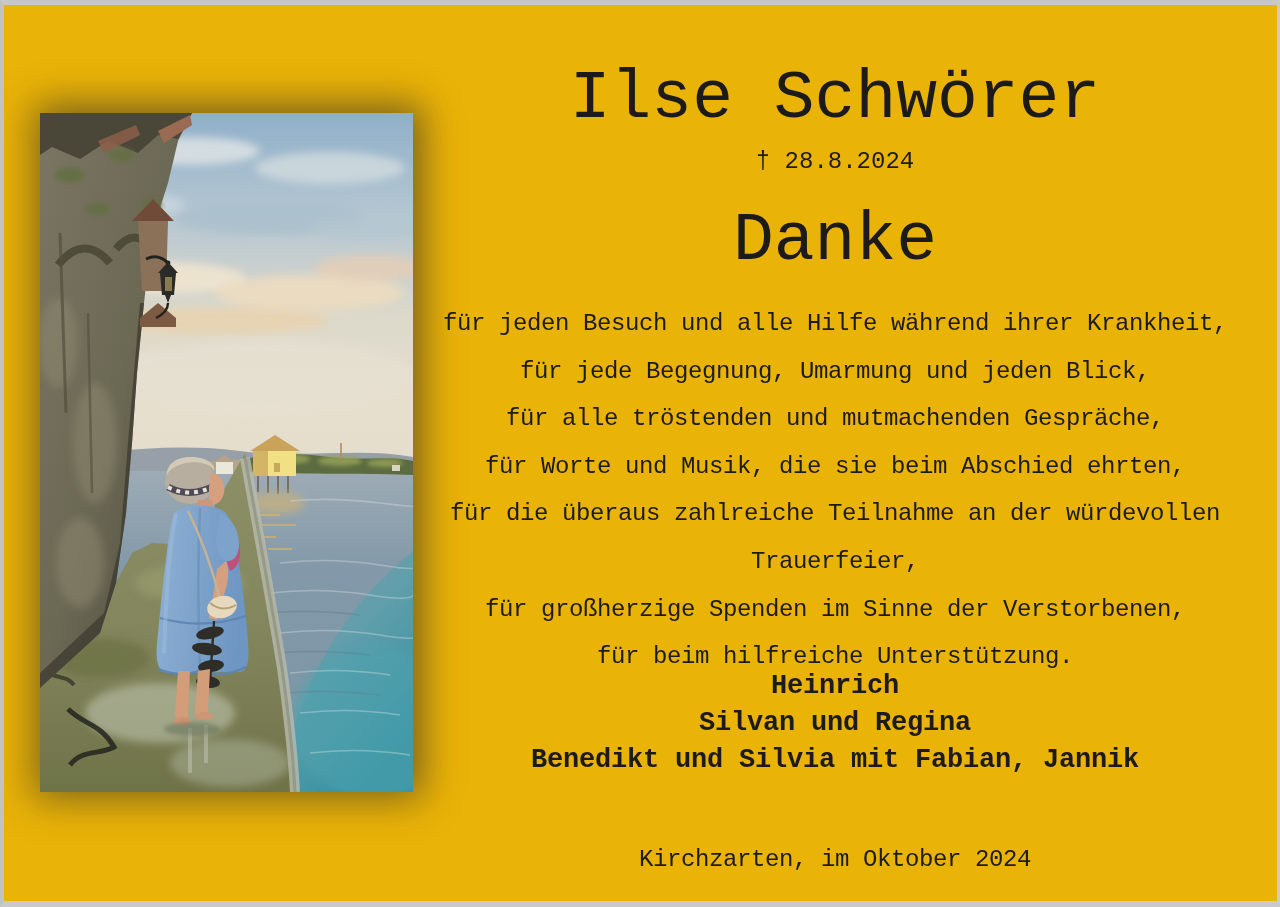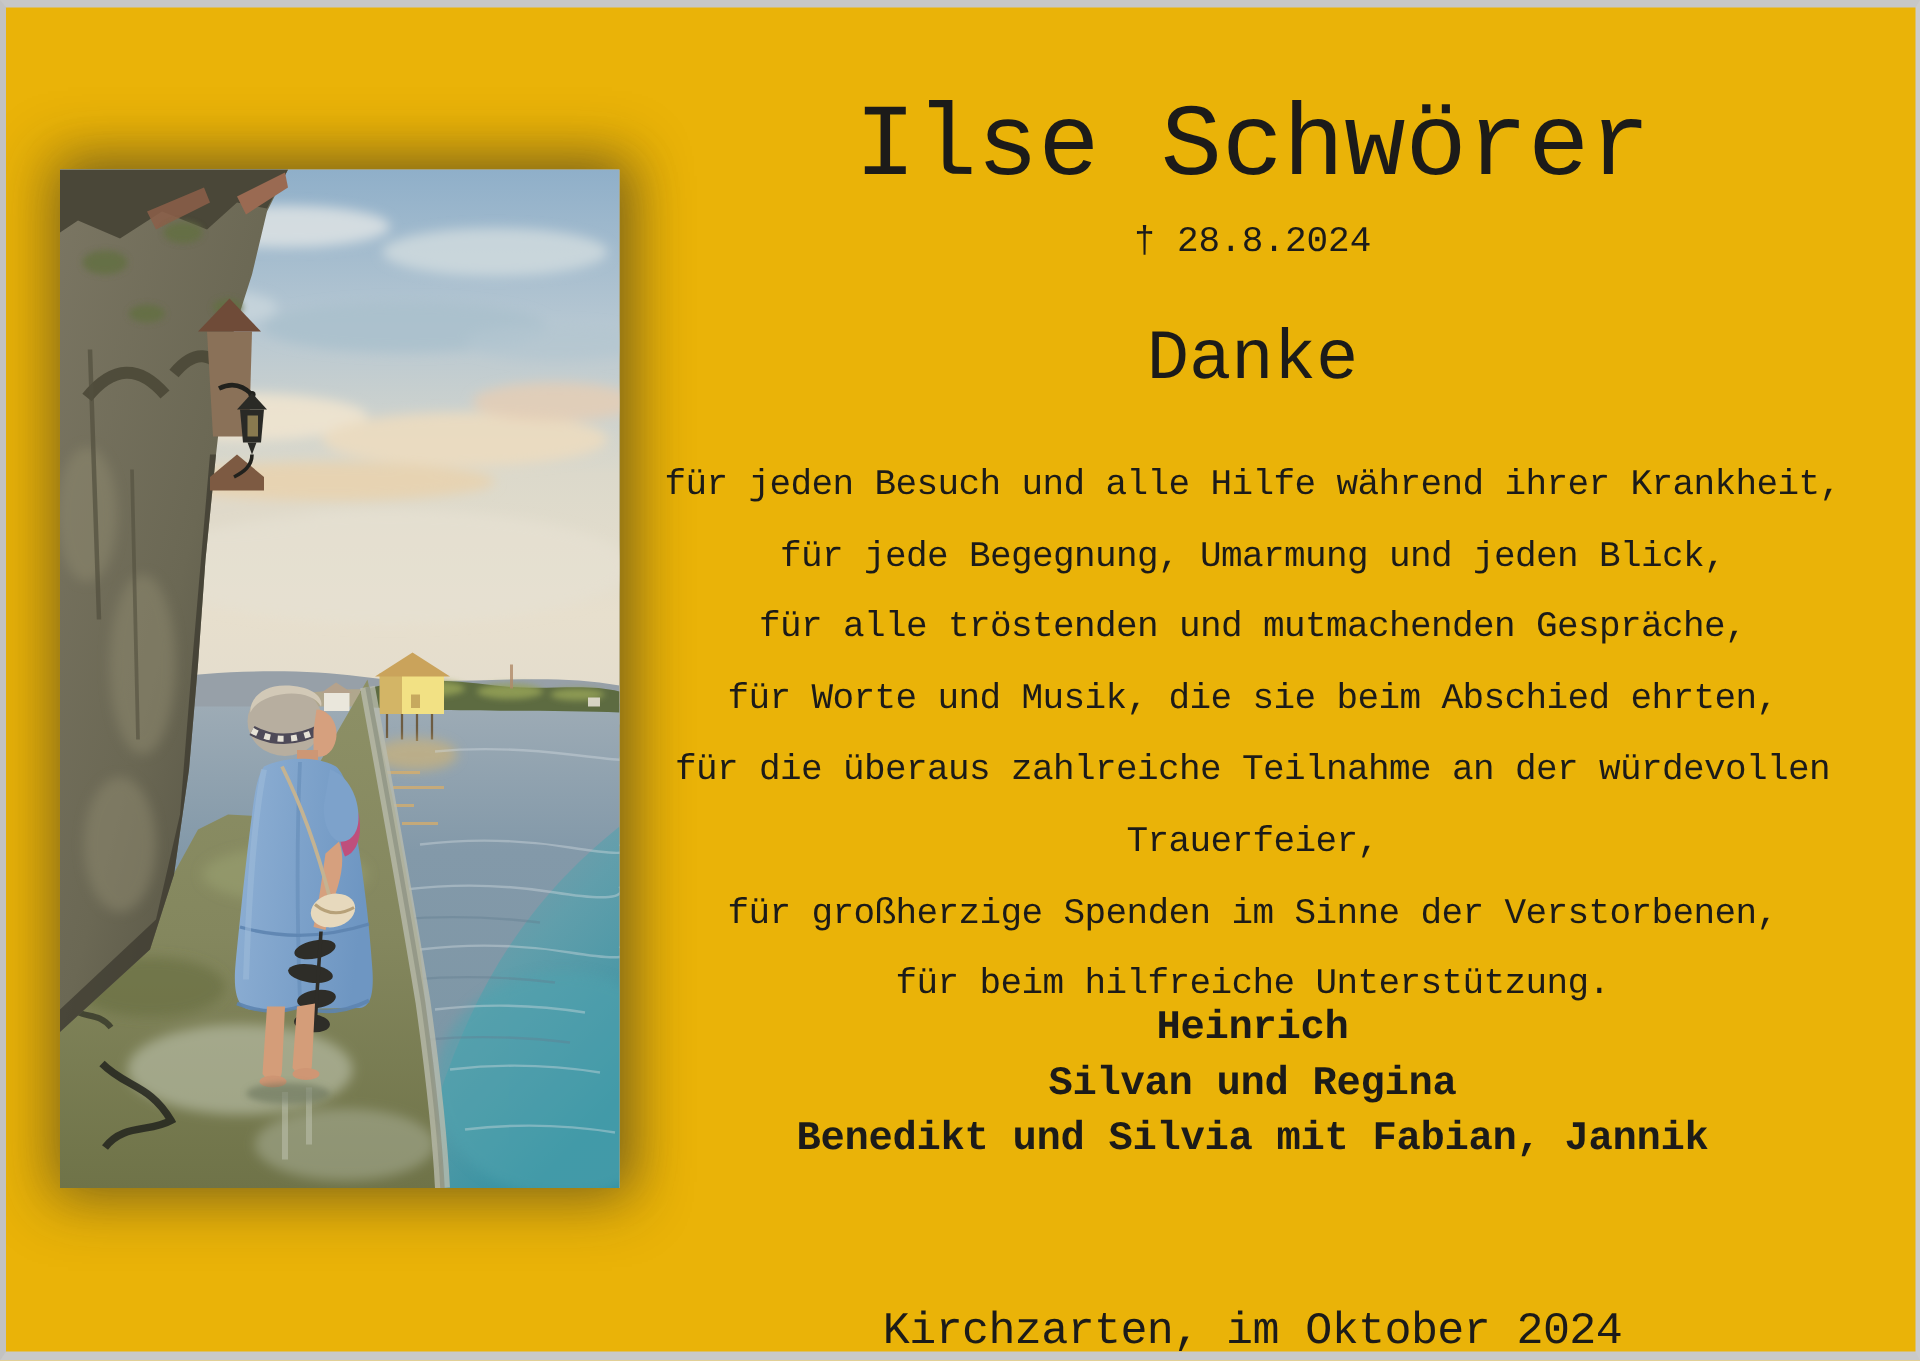--- a/index.html
+++ b/index.html
@@ -27,33 +27,33 @@
     position:absolute;left:0;top:60px;width:100%;
     font-size:68px;line-height:68px;font-weight:normal;margin:0;
     letter-spacing:0px;
   }
   .ddate{
     position:absolute;left:0;top:143px;width:100%;
     font-size:24px;line-height:27px;
   }
   .danke{
     position:absolute;left:0;top:202px;width:100%;
-    font-size:47px;line-height:68px;font-weight:normal;margin:0;
+    font-size:68px;line-height:68px;font-weight:normal;margin:0;
   }
   .thanks{
     position:absolute;left:0;top:295px;width:100%;
     font-size:24px;line-height:47.6px;letter-spacing:-0.4px;
   }
   .family{
     position:absolute;left:0;top:663px;width:100%;
     font-size:27px;line-height:37px;font-weight:bold;letter-spacing:-0.2px;
   }
   .closing{
     position:absolute;left:0;top:840px;width:100%;
-    font-size:30px;line-height:30px;letter-spacing:-0.4px;margin-top:28px;
+    font-size:24px;line-height:30px;letter-spacing:-0.4px;
   }
 </style>
 </head>
 <body>
 
 <div class="page">
 
   <div class="photo">
     <svg viewBox="0 0 373 679" preserveAspectRatio="none">
       <defs>

